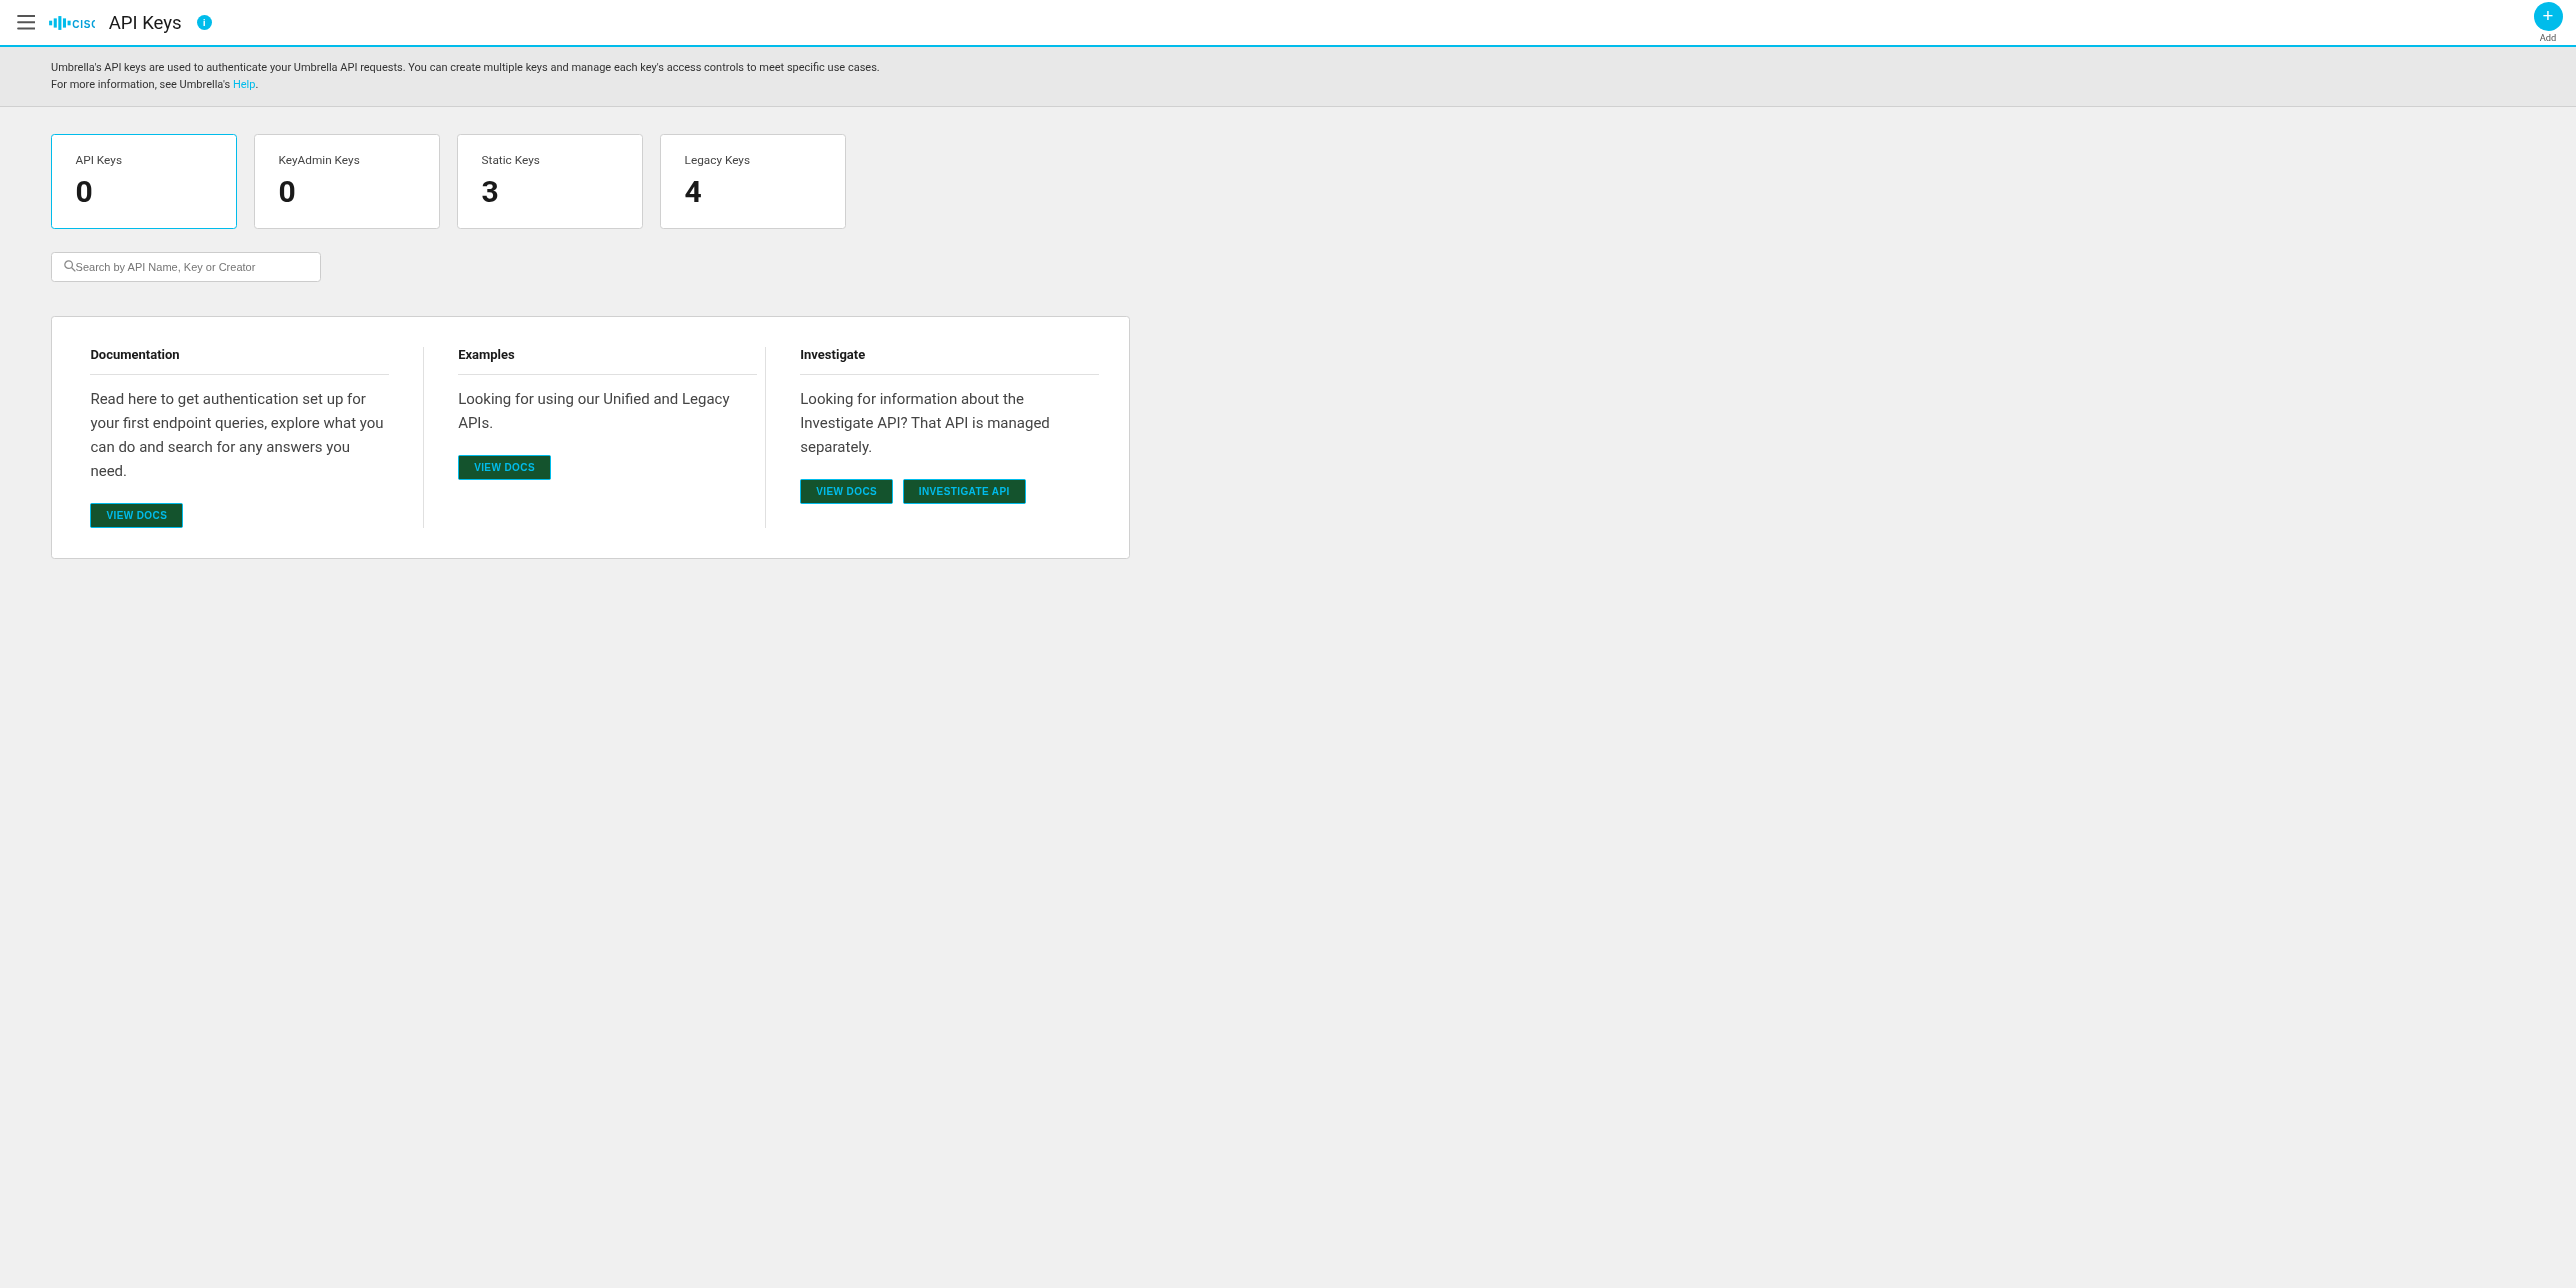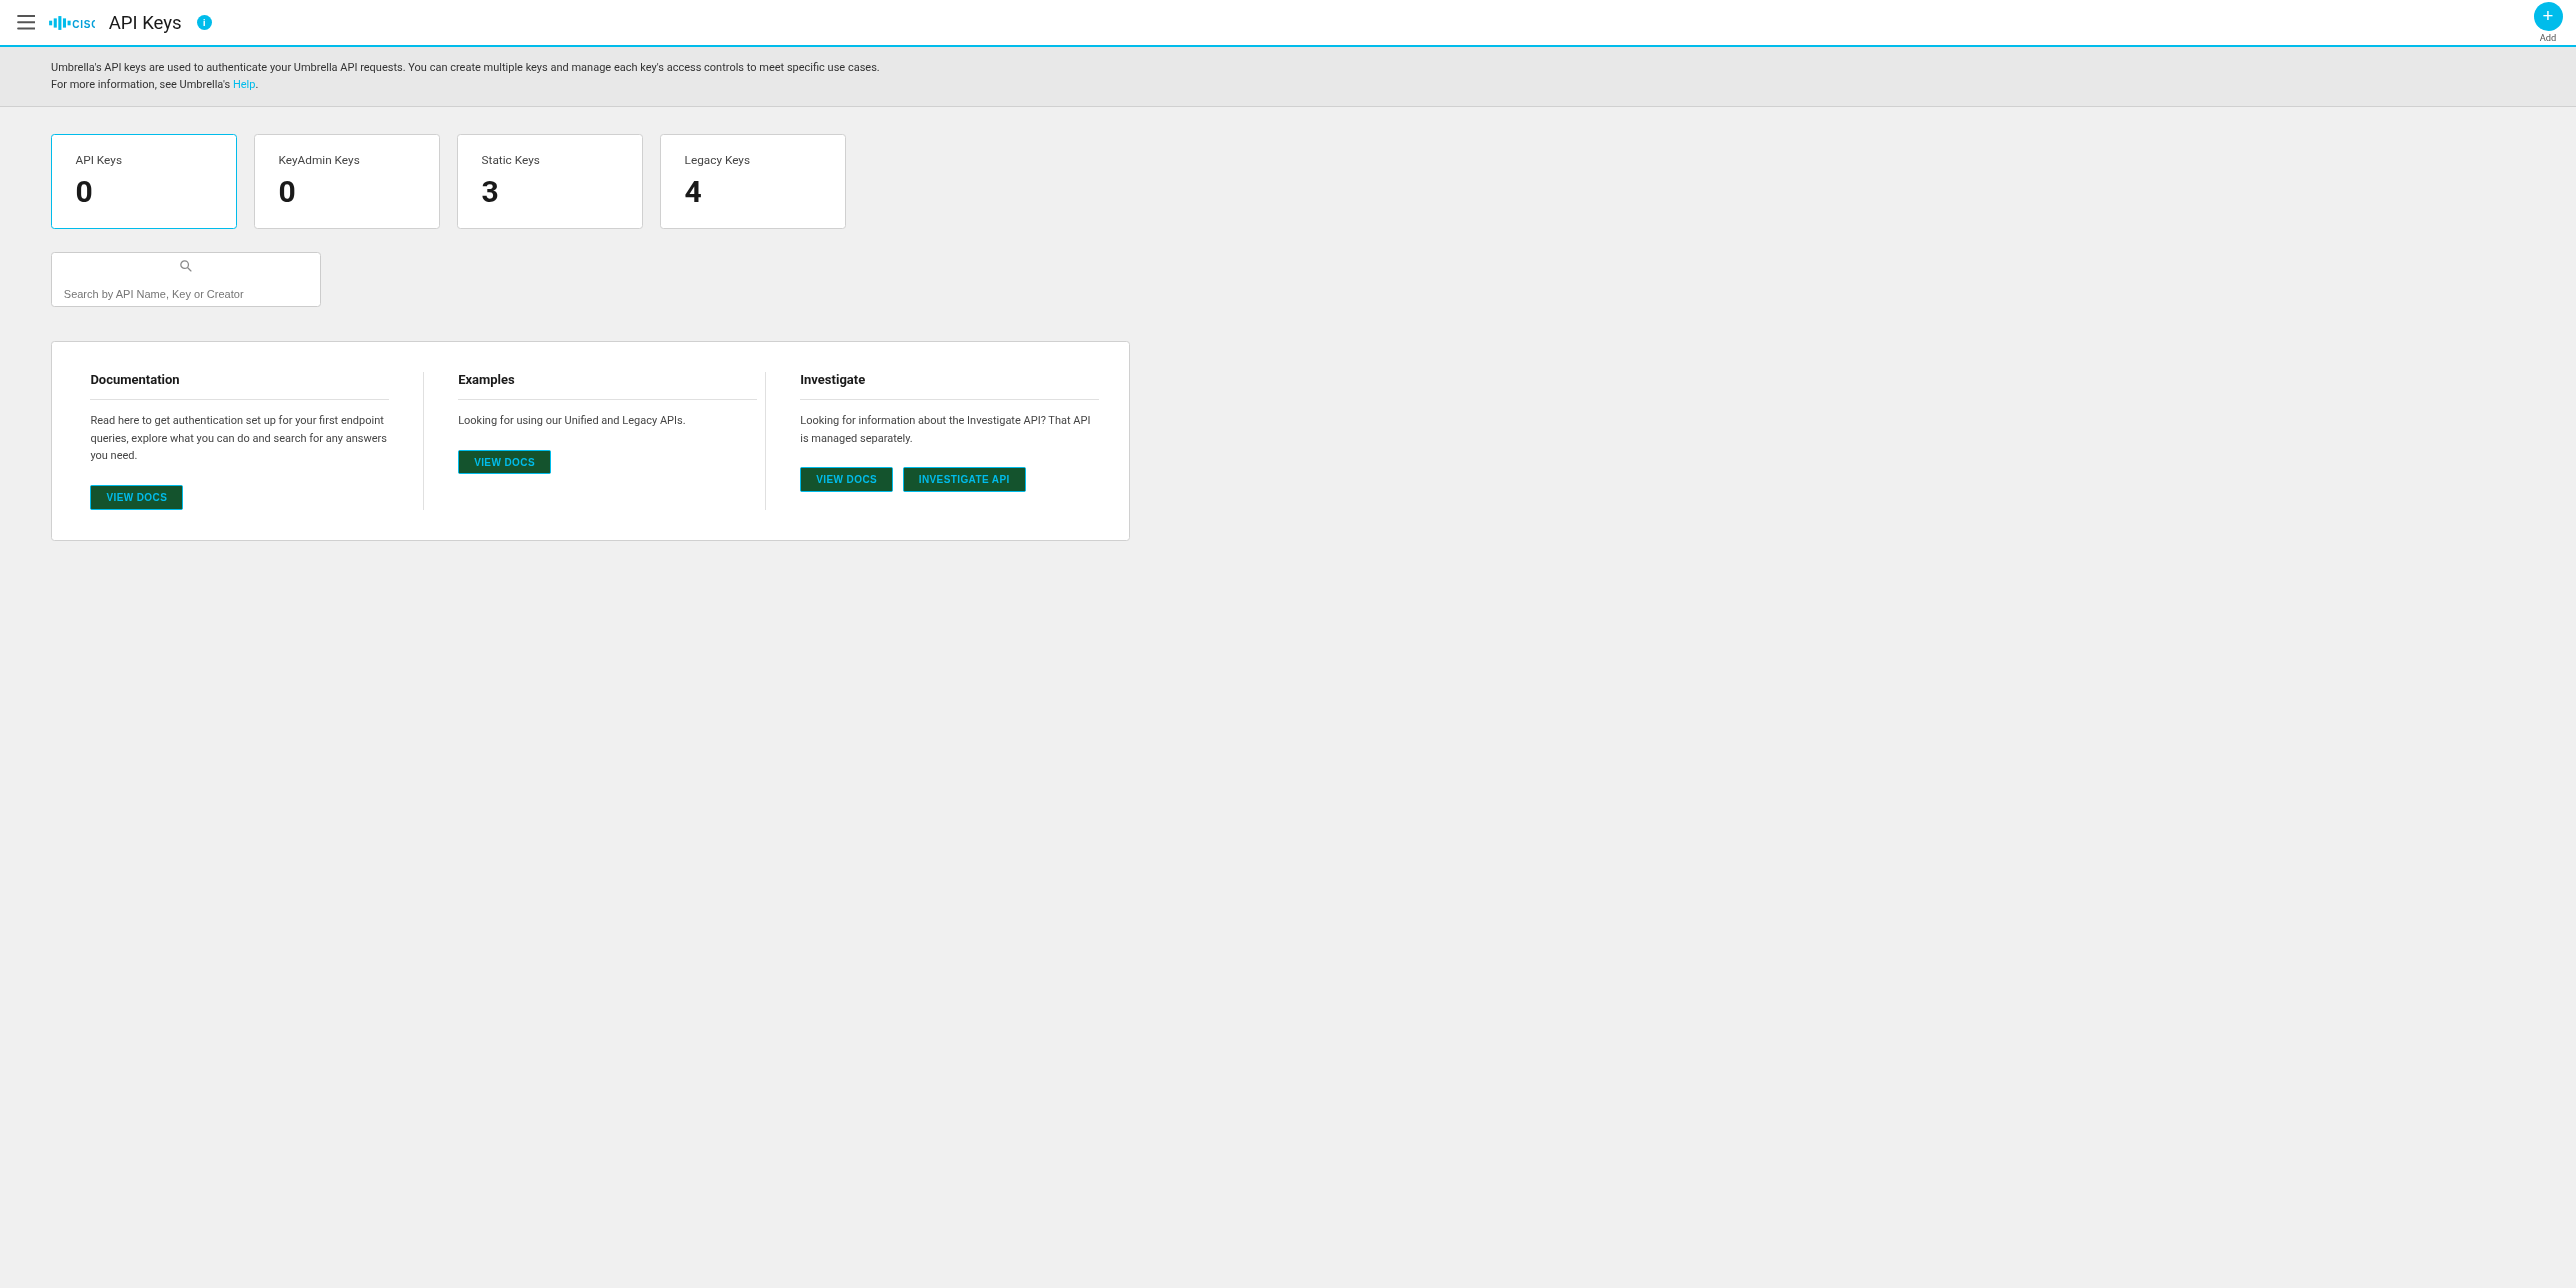--- a/index.html
+++ b/index.html
@@ -144,22 +144,21 @@
       margin-bottom: 34px;
     }
     .search-box {
       display: flex;
       align-items: center;
       background: #ffffff;
       border: 0.8px solid #ccc;
       border-radius: 3.4px;
       padding: 6.7px 11.8px;
       width: 270px;
-      gap: 13px;
-      flex-direction: column;
+      gap: 0;
     }
     .search-icon-wrap {
       color: #888;
       font-size: 11.8px;
     }
     .search-input {
       border: none;
       outline: none;
       font-size: 11px;
       color: #333;
@@ -194,21 +193,21 @@
       font-weight: 700;
       color: #1a1a1a;
       margin-bottom: 11.8px;
     }
     .docs-col-divider {
       border: none;
       border-top: 0.8px solid #e0e0e0;
       margin-bottom: 11.8px;
     }
     .docs-col-text {
-      font-size: 11px;
+      font-size: 15px;
       color: #444;
       line-height: 1.6;
       margin-bottom: 20px;
     }
     .docs-btn {
       display: inline-block;
       border: 0.8px solid #00bceb;
       color: #00bceb;
       background: #14532d;
       padding: 5.9px 15px;

